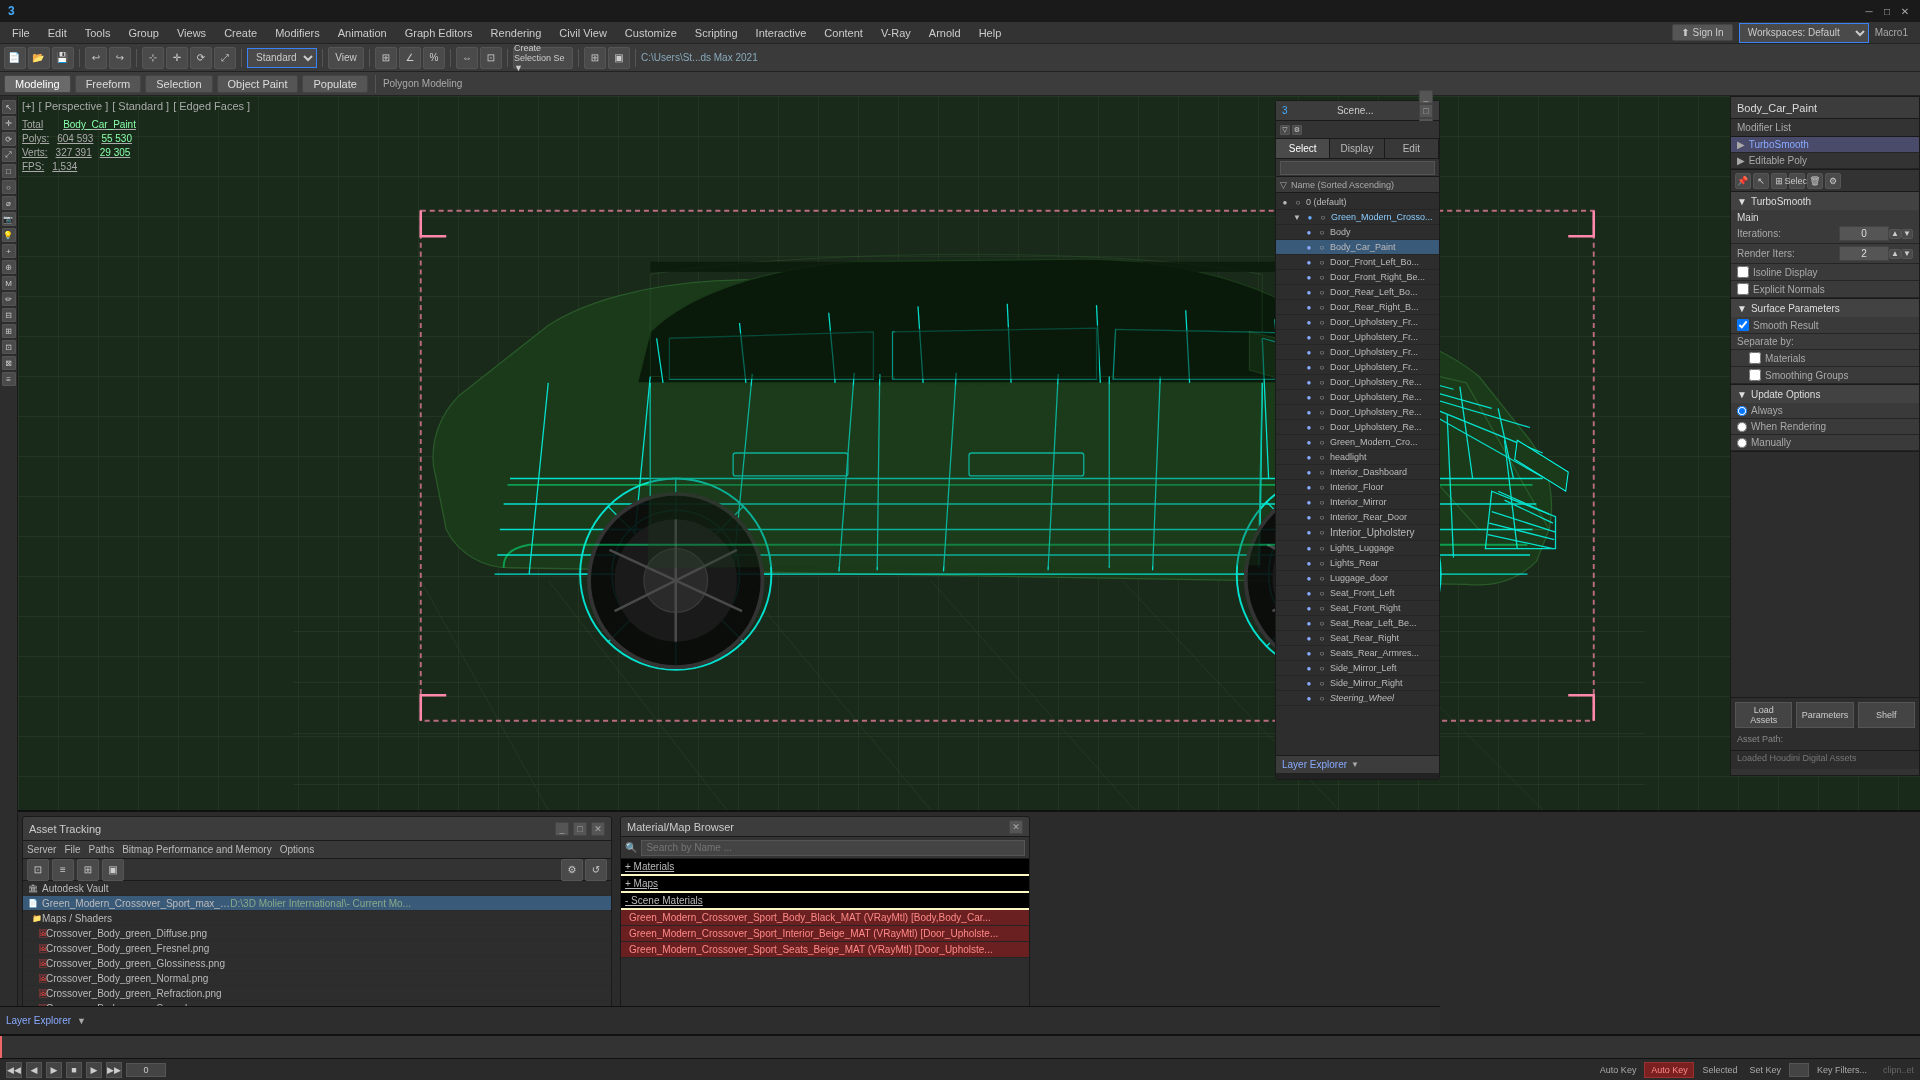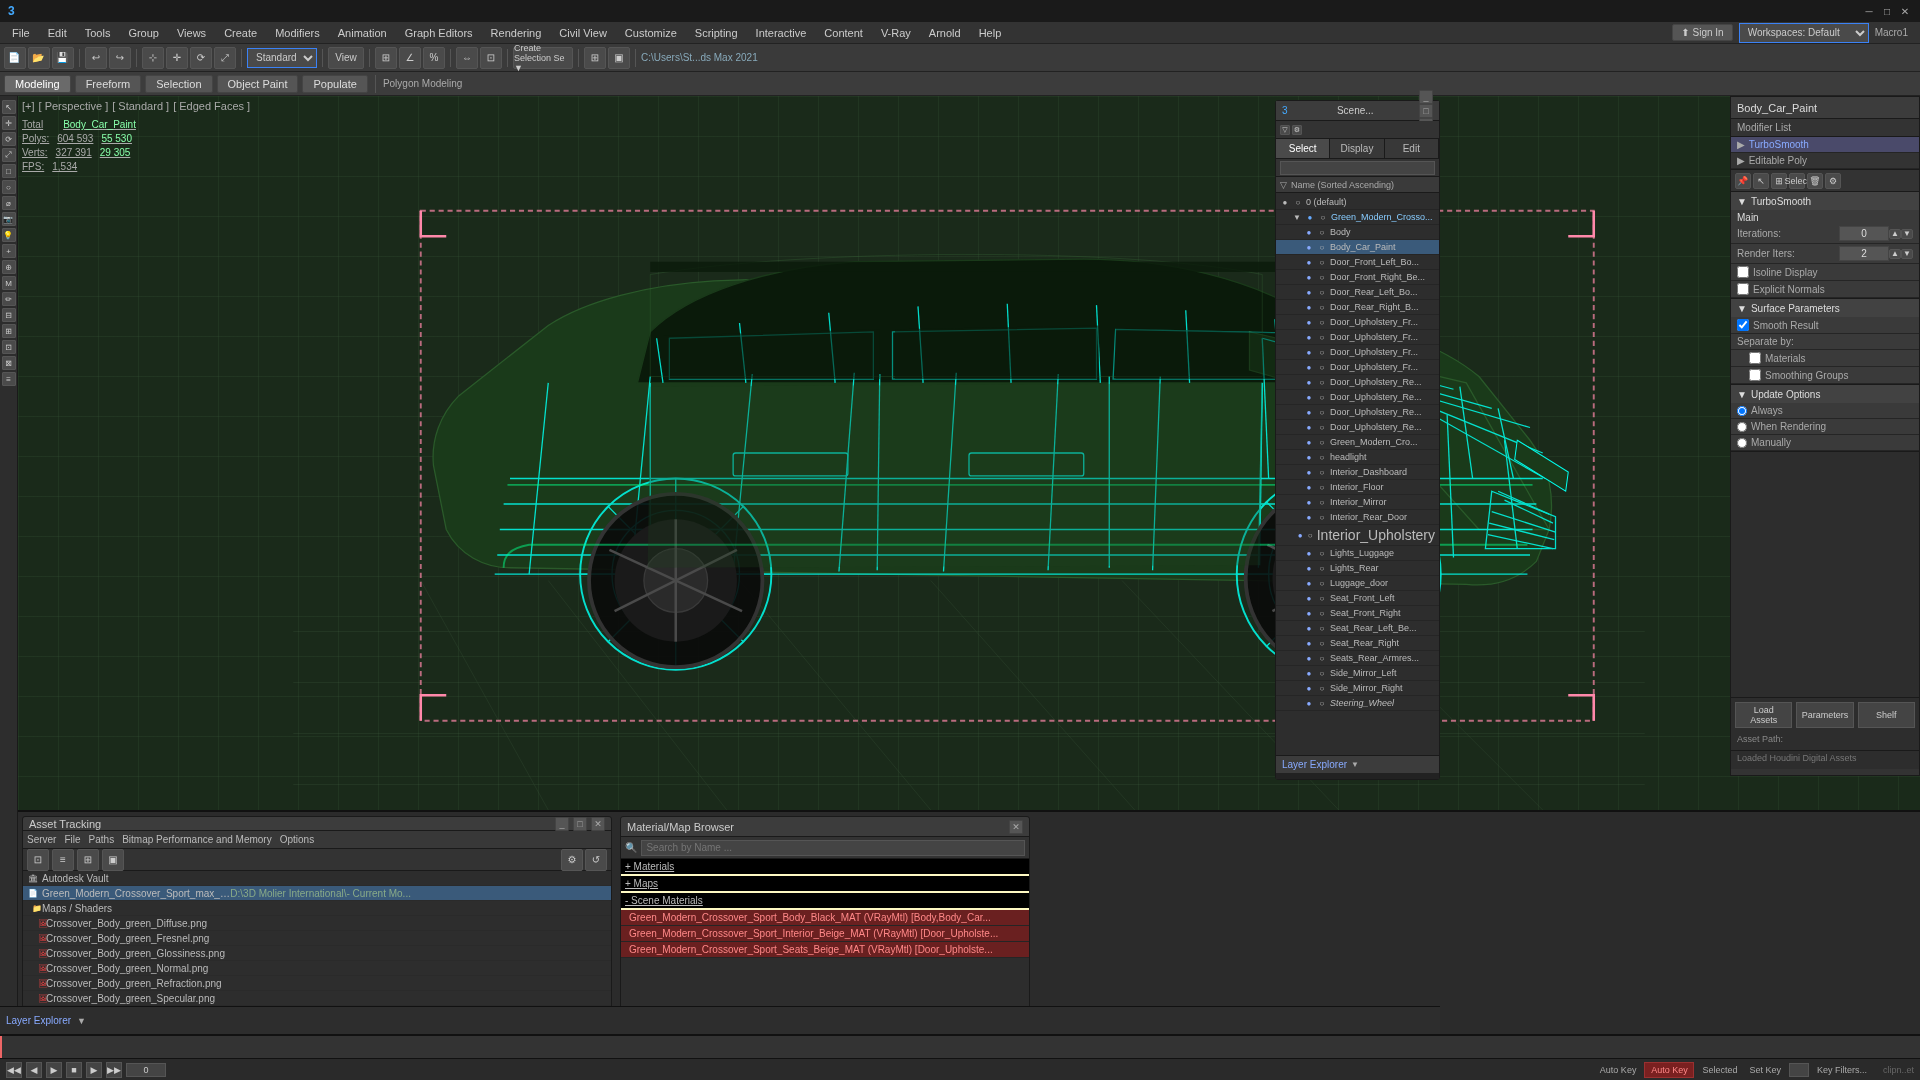--- a/index.html
+++ b/index.html
@@ -182,21 +182,21 @@
     #asset-tracking {
       width: 590px;
       background: #2d2d2d;
       border: 1px solid #1a1a1a;
       border-radius: 3px;
       margin: 4px;
       display: flex;
       flex-direction: column;
     }
     #at-title-bar {
-      height: 14px;
+      height: 24px;
       background: #3c3c3c;
       display: flex;
       align-items: center;
       padding: 0 6px;
       justify-content: space-between;
       border-bottom: 1px solid #1a1a1a;
       border-radius: 3px 3px 0 0;
     }
     #at-title-bar .panel-title { font-size: 11px; color: #ccc; }
     #at-title-bar .panel-controls { display: flex; gap: 4px; }
@@ -1149,21 +1149,21 @@
         <span class="sp-indent"></span>
       <span class="sp-icon" style="color:#8af;">●</span>
       <span class="sp-icon">○</span>
       <span style="font-size:9px;">Interior_Rear_Door</span>
     </div>
     <div class="sp-item">
       <span class="sp-indent"></span>
         <span class="sp-indent"></span>
       <span class="sp-icon" style="color:#8af;">●</span>
       <span class="sp-icon">○</span>
-      <span style="font-size:14px;">Interior_Upholstery</span>
+      <span style="font-size:10px;">Interior_Upholstery</span>
     </div>
     <div class="sp-item">
       <span class="sp-indent"></span>
         <span class="sp-indent"></span>
       <span class="sp-icon" style="color:#8af;">●</span>
       <span class="sp-icon">○</span>
       <span style="font-size:9px;">Lights_Luggage</span>
     </div>
     <div class="sp-item">
       <span class="sp-indent"></span>

